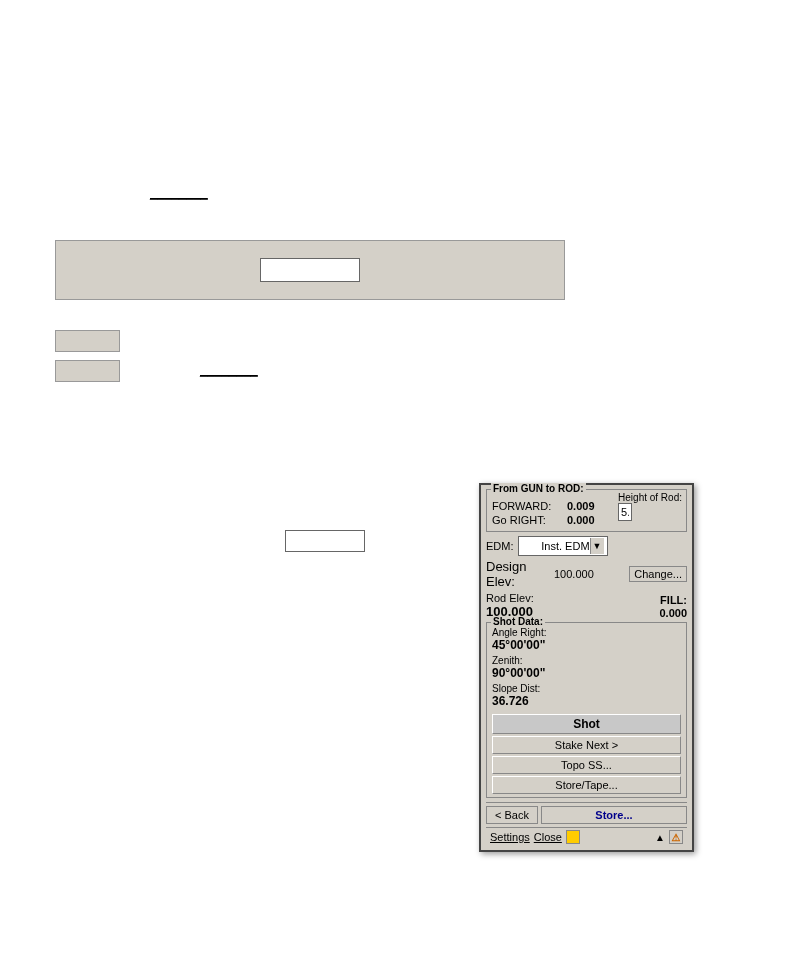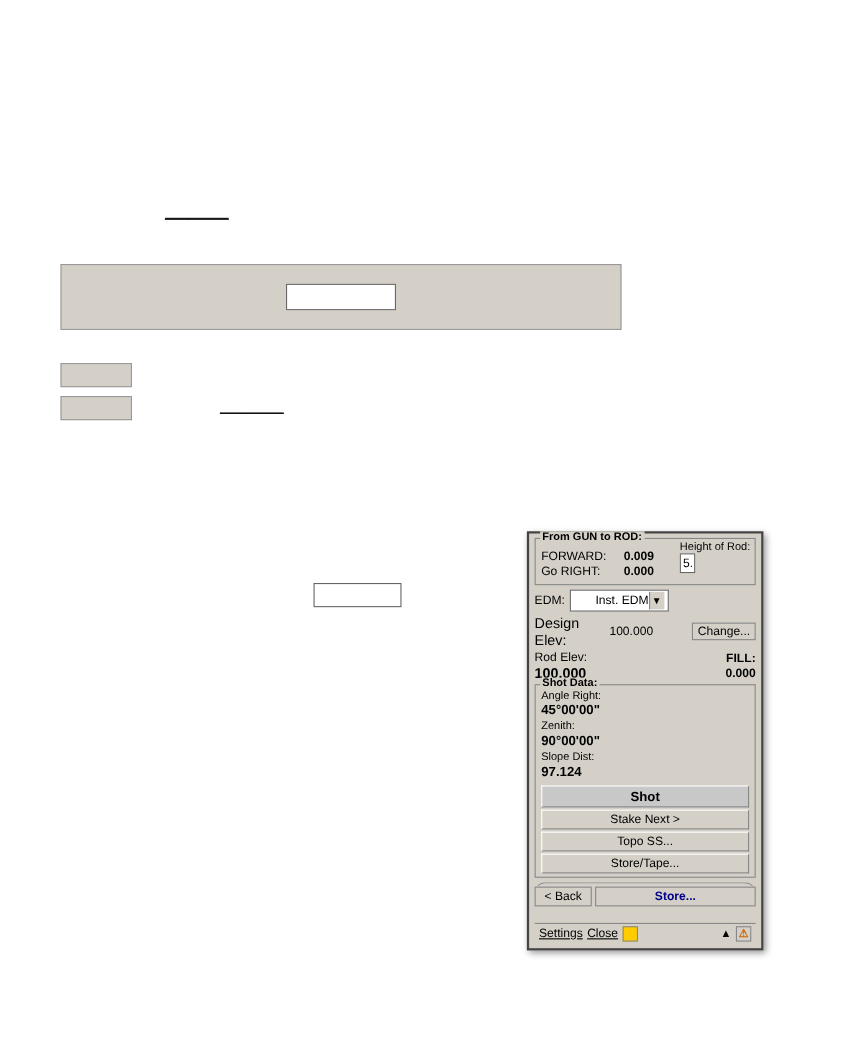--- a/index.html
+++ b/index.html
@@ -213,21 +213,21 @@
       border: 1px solid #888;
       font-size: 11px;
       padding: 1px 4px;
       cursor: pointer;
       white-space: nowrap;
     }
 
     
     .rod-fill-row {
       display: flex;
-      align-items: center;
+      align-items: flex-end;
       margin-bottom: 3px;
       gap: 20px;
     }
     .rod-elev-area { flex: 1; }
     .fill-area { text-align: right; }
     .fill-label { font-size: 11px; font-weight: bold; }
     .fill-value { font-size: 11px; font-weight: bold; margin-top: 1px; }
 
     
     .shot-section {
@@ -278,22 +278,21 @@
     .shot-data-left { flex: 1; font-size: 11px; }
     .shot-data-left .field-label { font-size: 10px; }
     .shot-data-left .field-value { font-size: 12px; font-weight: bold; margin-bottom: 3px; }
 
     
     .bottom-btn-row {
       display: flex;
       border-top: 1px solid #888;
       padding-top: 3px;
       gap: 3px;
-      margin-bottom: 15px;
-      border-radius: 10px;
+      margin-bottom: 3px;
     }
     .back-btn {
       background: #d4d0c8;
       border: 1px solid #888;
       font-size: 11px;
       padding: 2px 8px;
       cursor: pointer;
     }
     .store-btn {
       background: #d4d0c8;
@@ -429,21 +428,21 @@
       <div class="shot-content">
 
         <div class="shot-data-left">
           <div class="field-label">Angle Right:</div>
           <div class="field-value">45°00'00"</div>
 
           <div class="field-label">Zenith:</div>
           <div class="field-value">90°00'00"</div>
 
           <div class="field-label">Slope Dist:</div>
-          <div class="field-value">97.124</div>
+          <div class="field-value">36.726</div>
         </div>
 
         <div class="right-buttons">
           <button class="action-btn">Shot</button>
           <button class="action-btn">Stake Next &gt;</button>
           <button class="action-btn">Topo SS...</button>
           <button class="action-btn">Store/Tape...</button>
         </div>
       </div>
     </div>

